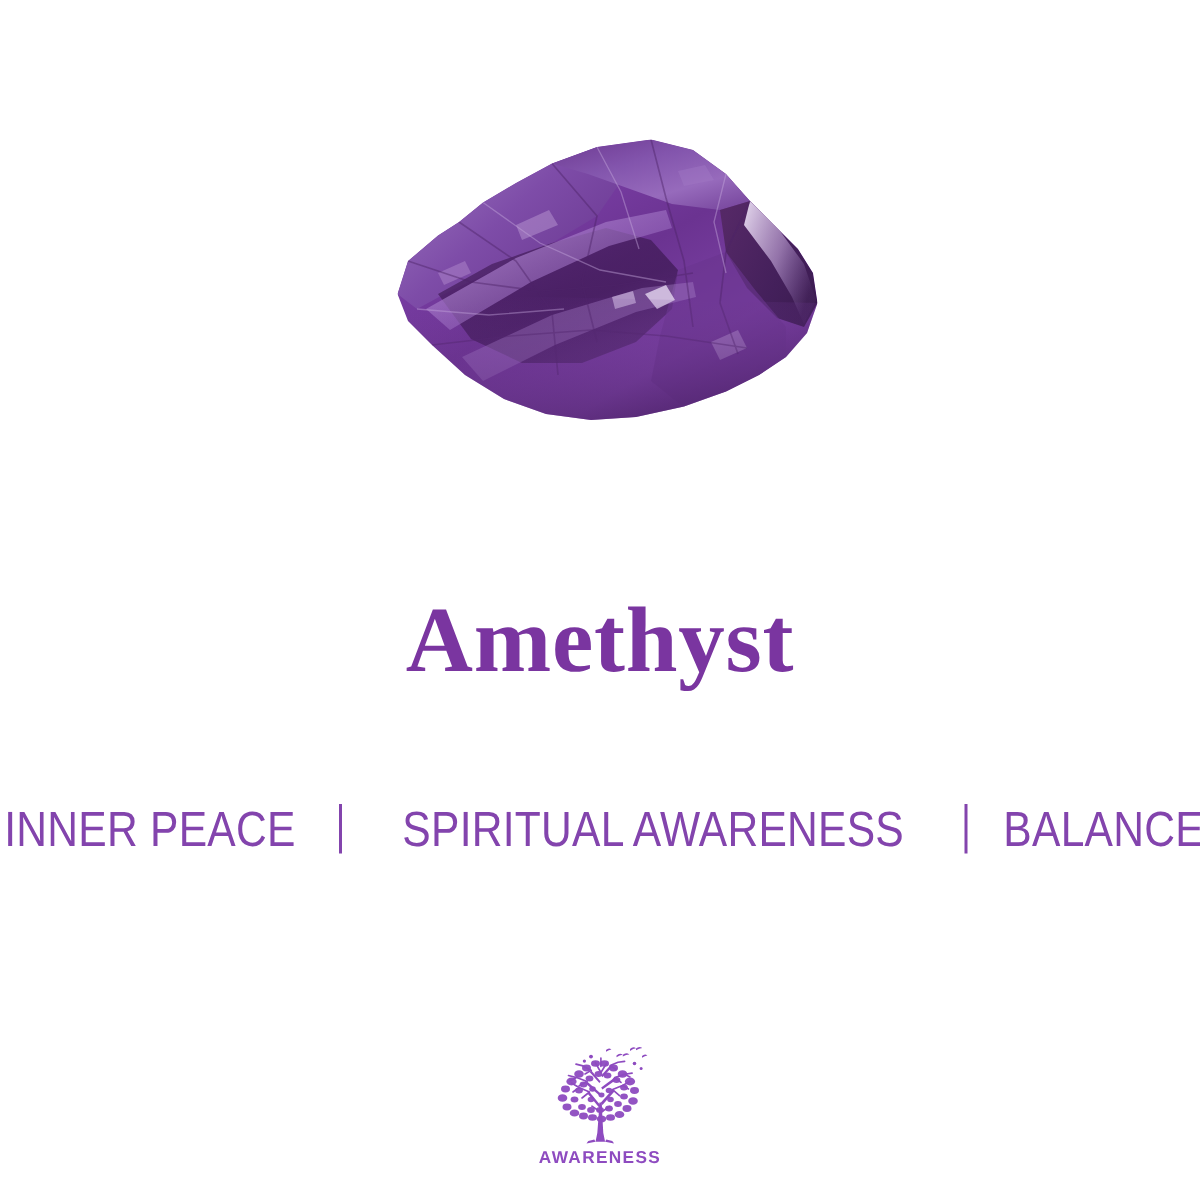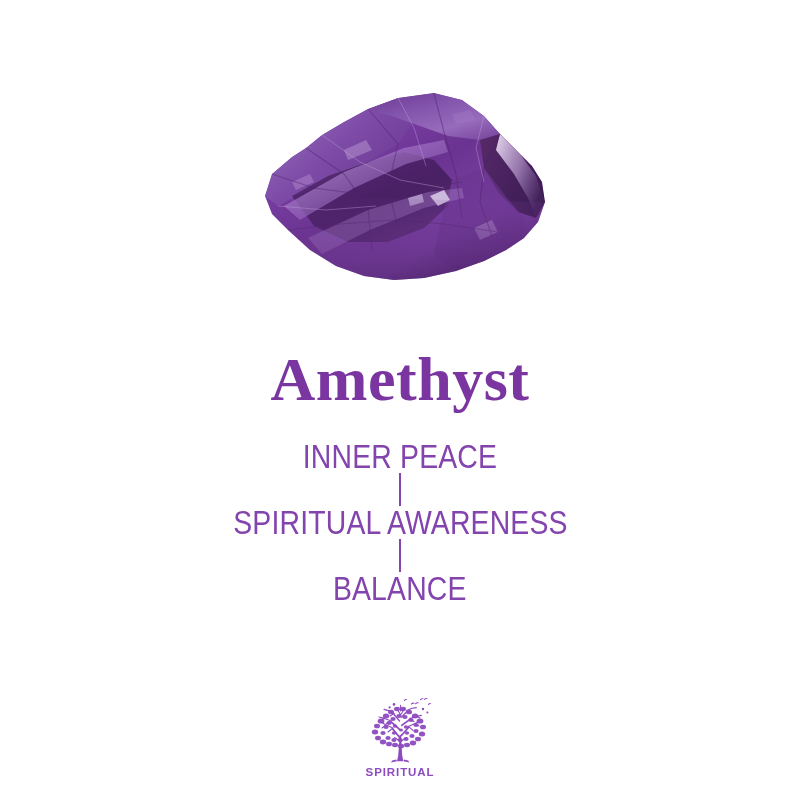--- a/index.html
+++ b/index.html
@@ -16,20 +16,21 @@
     overflow: hidden;
   }
 
   .card {
     width: 800px;
     height: 800px;
     background: #ffffff;
     display: flex;
     flex-direction: column;
     position: relative;
+    gap: 48px;
   }
 
   
   .gem-area {
     width: 800px;
     height: 320px;
     position: relative;
     flex: none;
   }
 
@@ -50,21 +51,20 @@
     line-height: 1;
     letter-spacing: 0.5px;
     text-align: center;
     width: 100%;
     margin-top: 28px;
   }
 
   
   .keywords {
     display: flex;
-    flex-direction: column;
     align-items: center;
     justify-content: center;
     width: 100%;
     margin-top: 30px;
     font-family: "Liberation Sans", sans-serif;
     font-size: 33px;
     font-weight: 400;
     line-height: 1;
     white-space: nowrap;
   }
@@ -333,16 +333,16 @@
         </g>
         <g>
           <path d="M67,9.0 q1.8,-1.8 3.6,-0.4 q-1.6,0.2 -3.6,1.6 Z"></path>
         </g>
         <circle cx="33" cy="9.4" r="1.3"></circle>
         <circle cx="28.6" cy="12.4" r="1.1"></circle>
         <circle cx="62" cy="14" r="1.2"></circle>
         <circle cx="66.4" cy="17.4" r="1.0"></circle>
       </g>
     </svg>
-    <div class="brand-name" style="color:#8E4BC0;">SPIRITUAL</div>
+    <div class="brand-name" style="color:#8E4BC0;">AWARENESS</div>
   </div>
 
 </div>
 
 </body></html>

